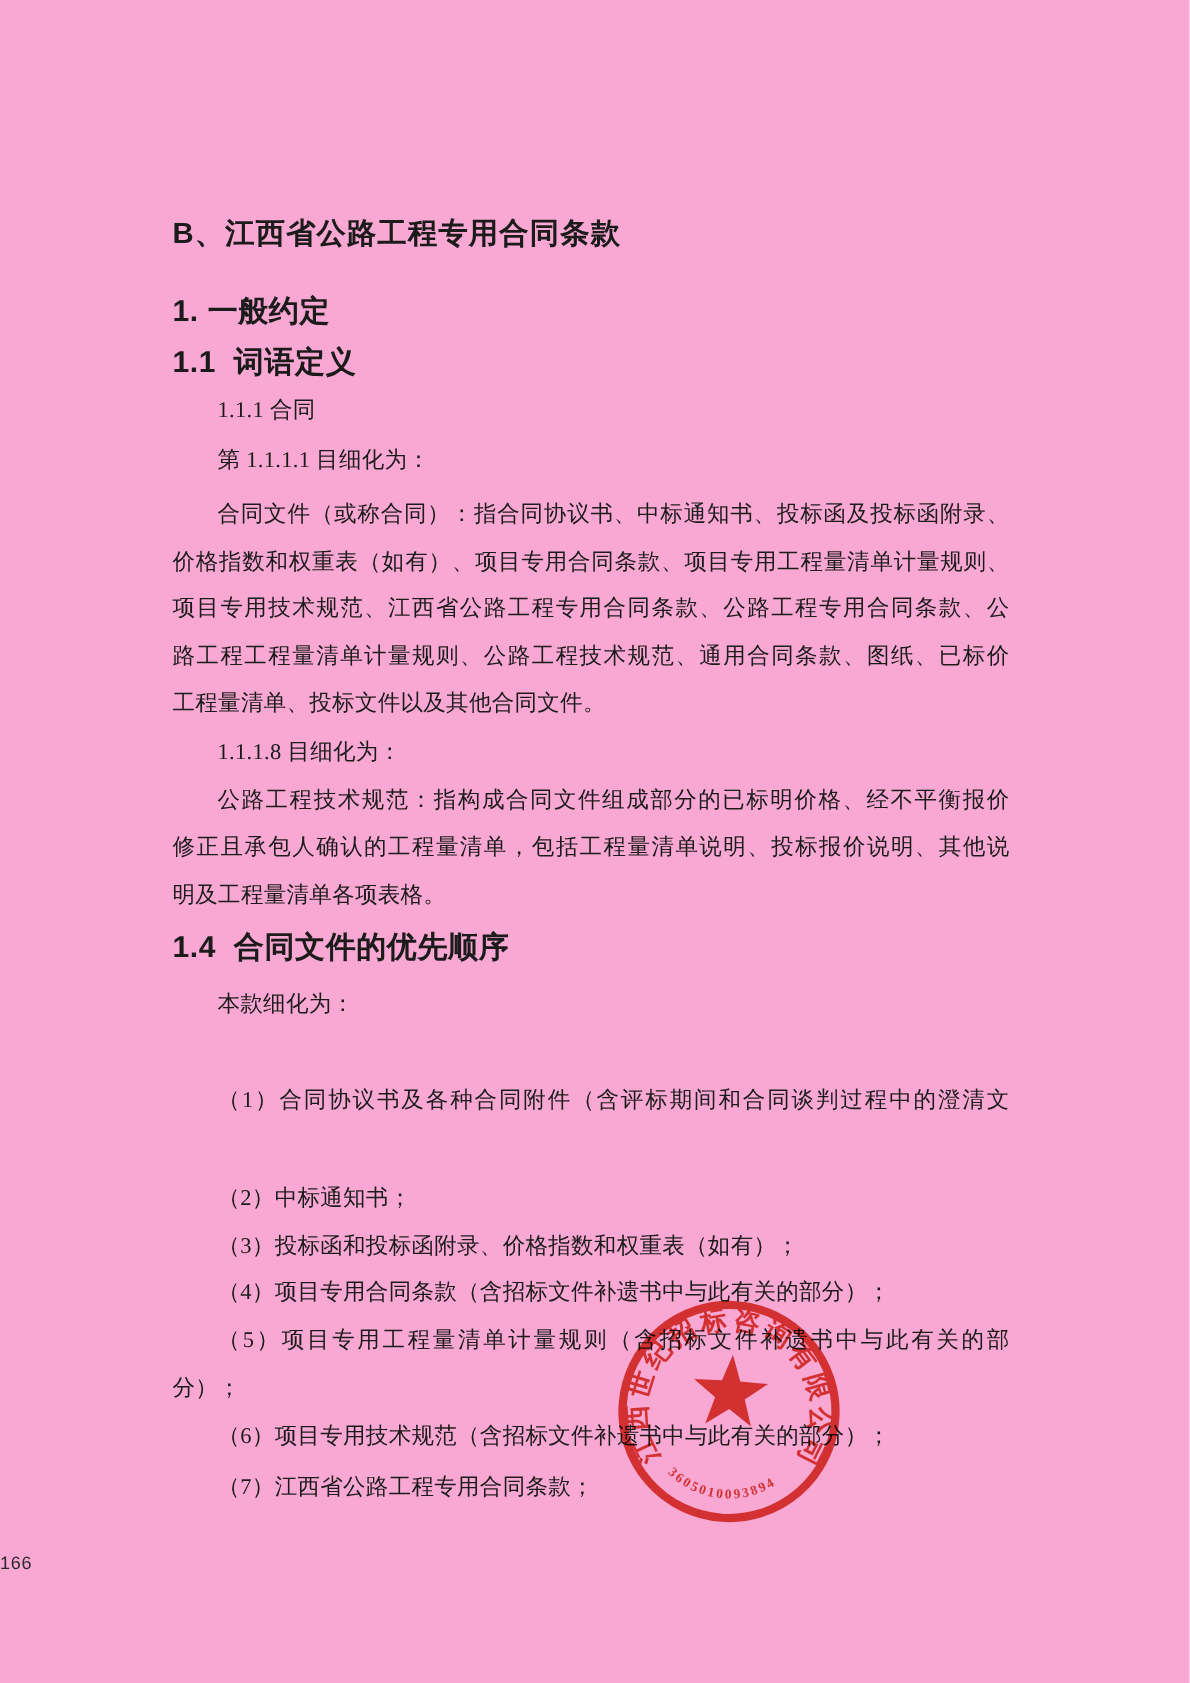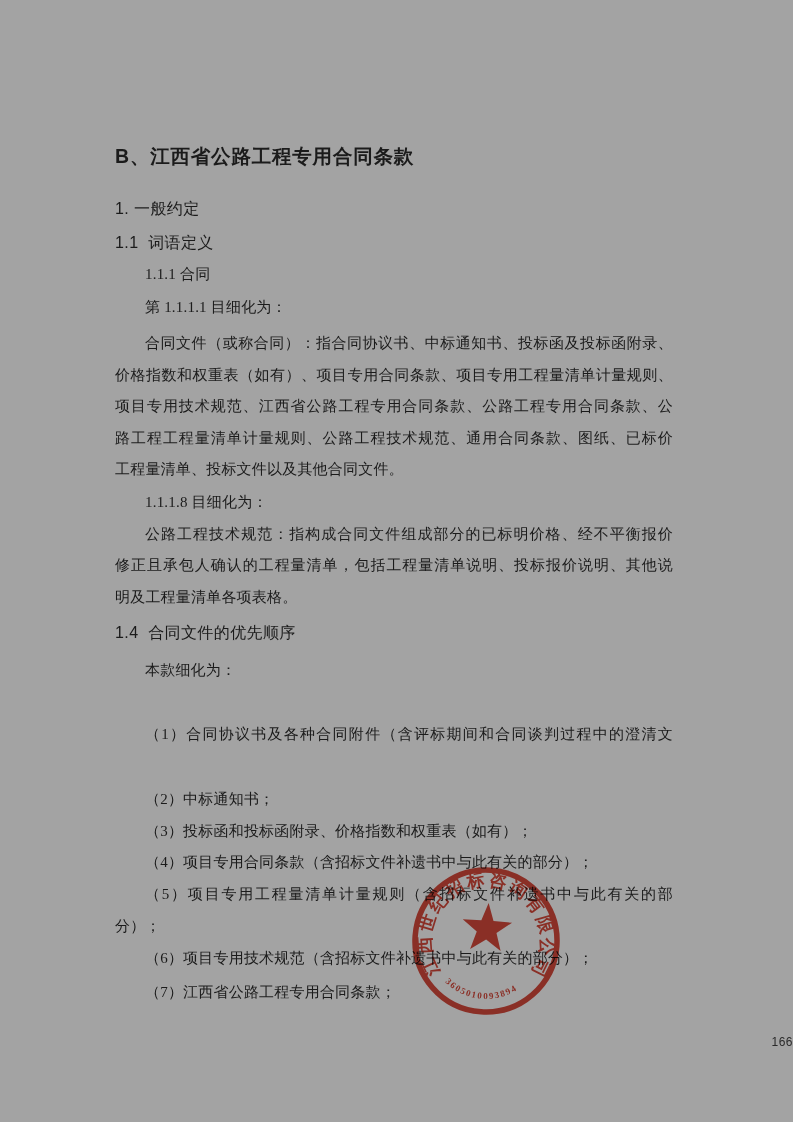--- a/index.html
+++ b/index.html
@@ -7,21 +7,21 @@
     width: 793px; height: 1122px;
     background: #ffffff;
     position: relative;
     font-family: "Liberation Serif", "DejaVu Serif", serif;
     color: #1b1b1b;
     overflow: hidden;
   }
   .page {
     position: absolute; left: 0; top: 0;
     width: 793px; height: 1122px;
-    background: #a3a3a3;
+    background: #f9a8d4;
   }
   
   .ln {
     position: absolute;
     left: 115px;
     width: 558px;
     font-size: 15px;
     line-height: 21px;
     white-space: pre-wrap;
     letter-spacing: 0.2px;
@@ -36,29 +36,29 @@
   
   .t {
     font-family: "Liberation Sans", "DejaVu Sans", sans-serif;
     font-weight: 700;
     font-size: 19.5px;
     letter-spacing: 0.8px;
   }
   
   .h {
     font-family: "Liberation Sans", "DejaVu Sans", sans-serif;
-    font-weight: 400;
-    font-size: 16px;
+    font-weight: 700;
+    font-size: 20px;
     letter-spacing: 0.4px;
   }
   .pageno {
     position: absolute;
     left: 0; top: 1035px;
     width: 793px;
-    text-align: right;
+    text-align: left;
     font-size: 12px;
     font-family: "Liberation Sans", "DejaVu Sans", sans-serif;
     color: #2a2a2a;
     letter-spacing: 0.5px;
   }
   
   .seal {
     position: absolute;
     left: 398px; top: 853px;
     width: 176px; height: 176px;

